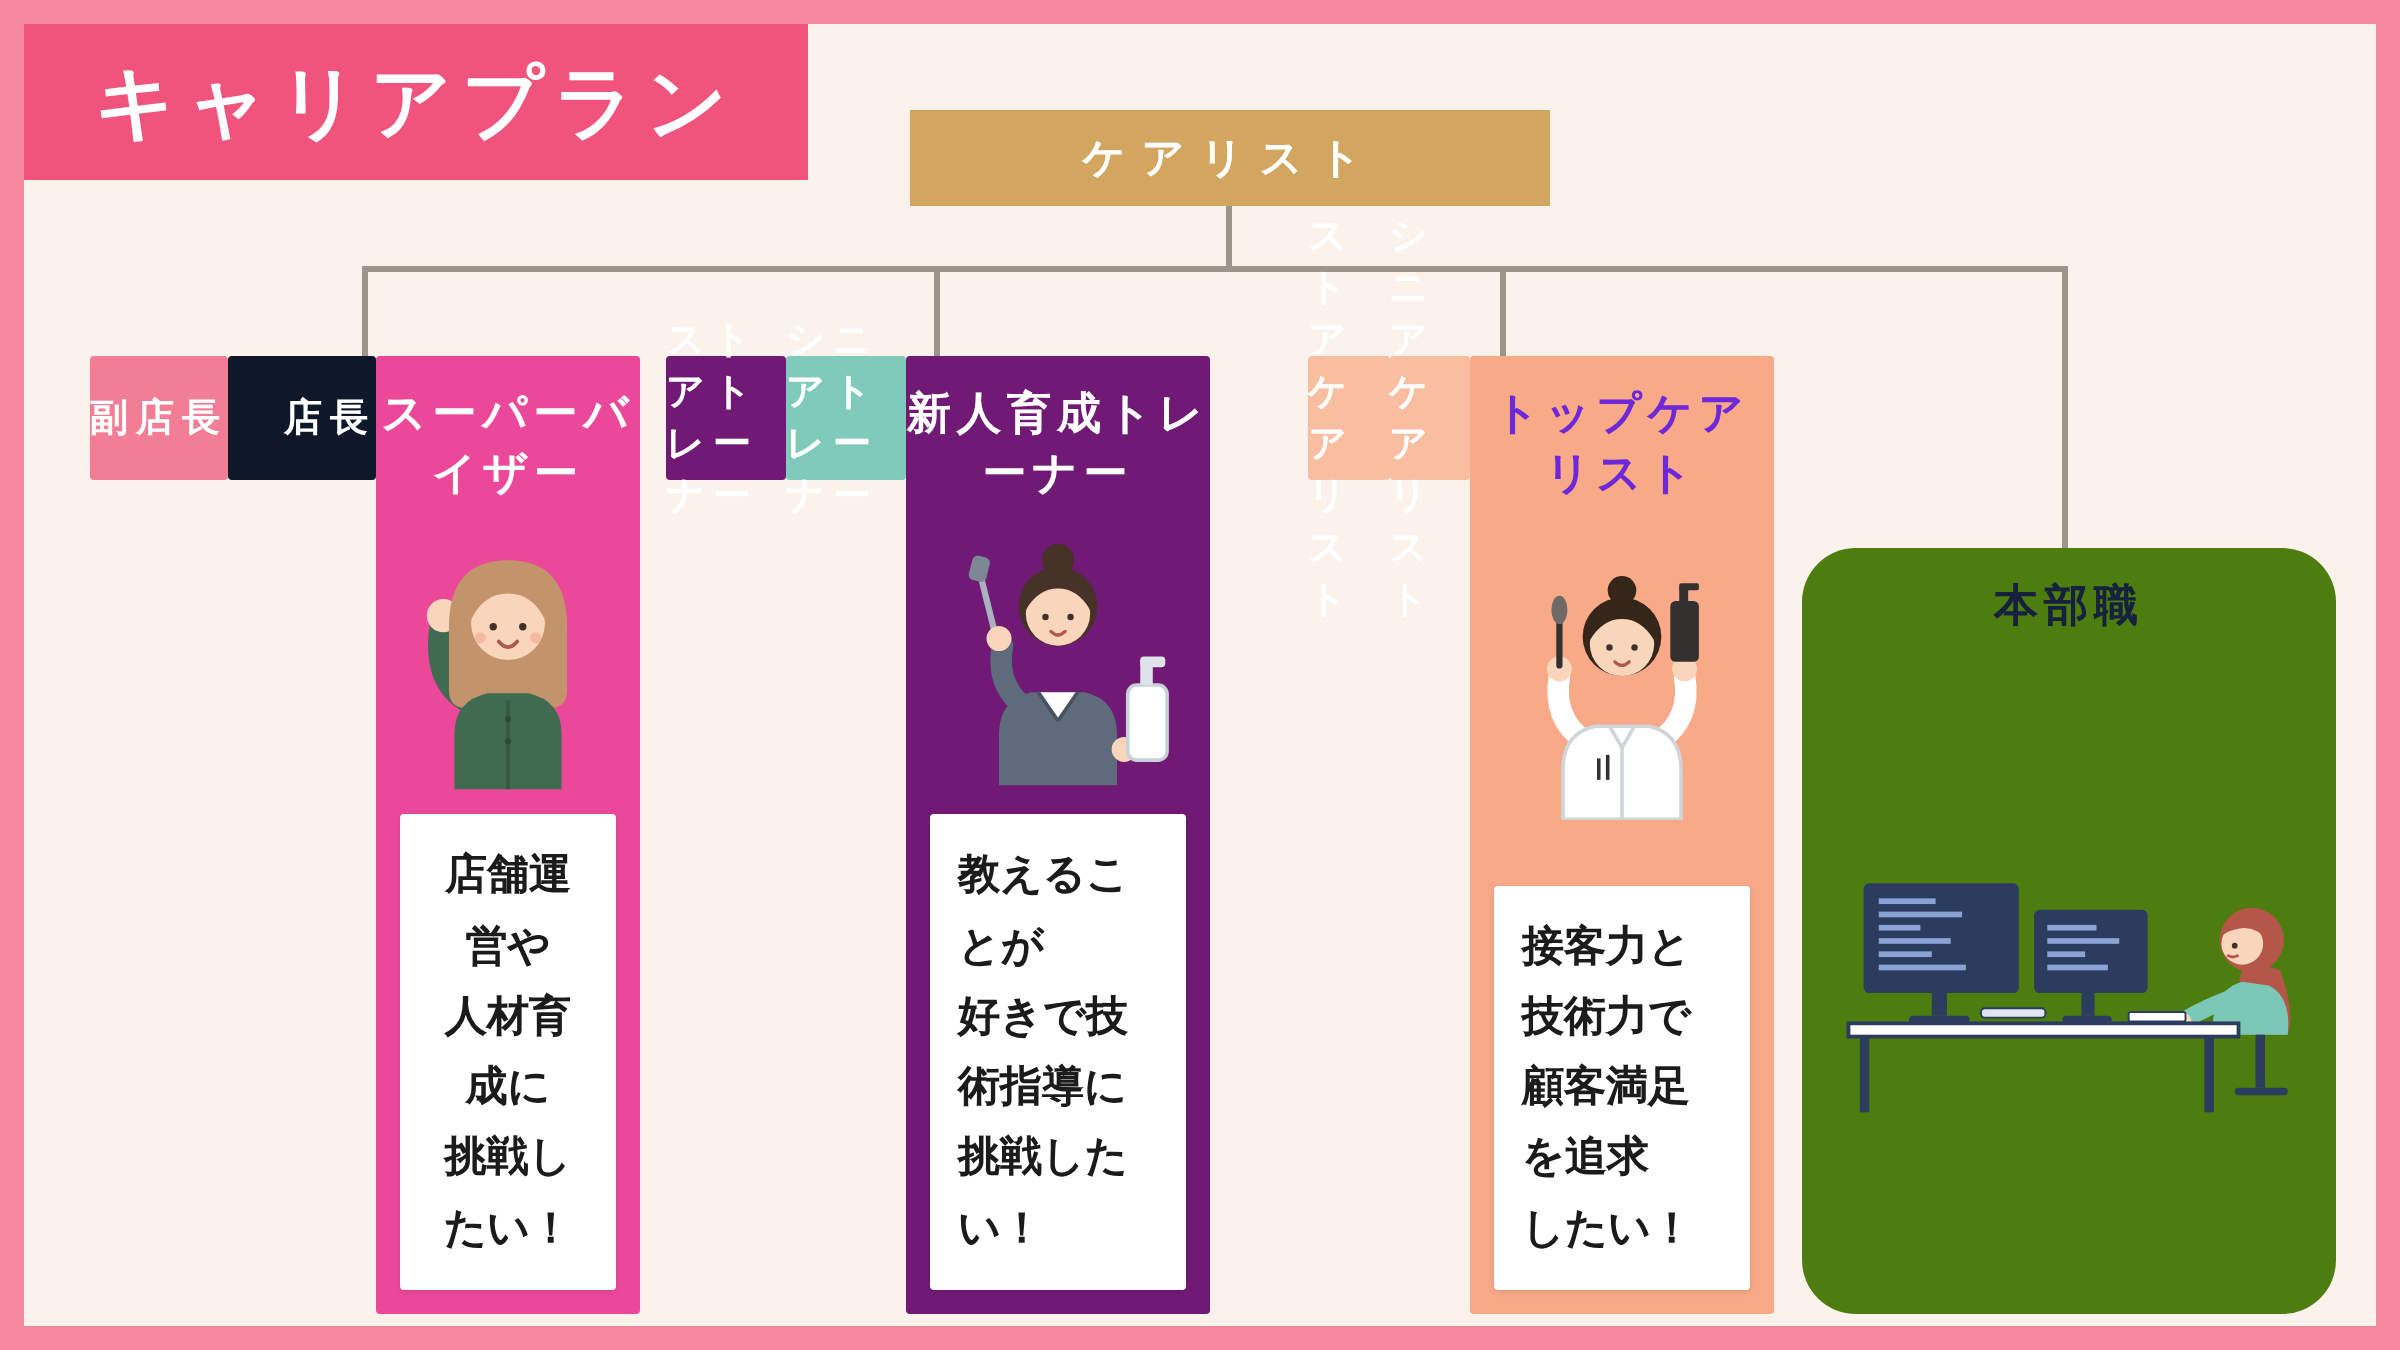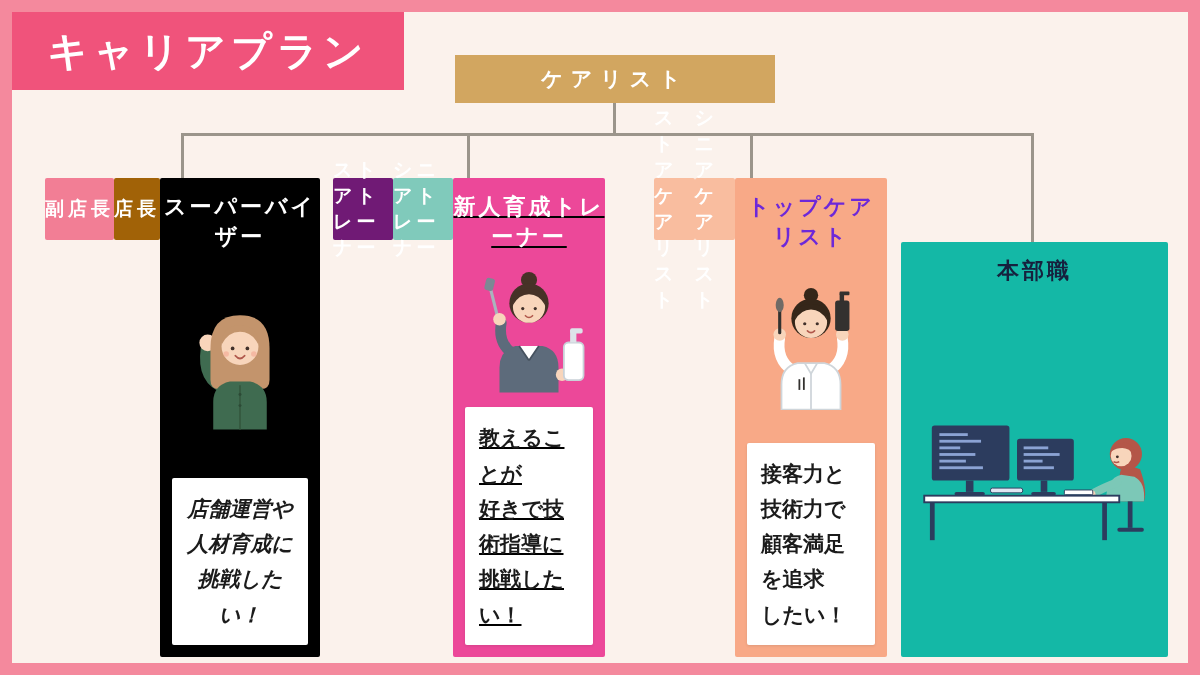--- a/index.html
+++ b/index.html
@@ -15,21 +15,21 @@
   .col{position:absolute;top:178px;height:479px;display:flex;flex-direction:row;}
   .step{height:62px;margin-bottom:15px;display:flex;align-items:center;justify-content:center;border-radius:2px;}
   .step:last-of-type{margin-bottom:5px;}
   .step span{color:#fff;font-size:19px;font-weight:bold;letter-spacing:4px;}
   .card{flex:1;display:flex;flex-direction:column;padding-top:14px;border-radius:2px;}
   .card-title{text-align:center;color:#fff;font-size:22px;font-weight:bold;letter-spacing:3px;}
   .illus{flex:1;display:flex;align-items:center;justify-content:center;overflow:hidden;}
   .desc{background:#fff;margin:0 12px 12px;padding:13px 14px;border-radius:2px;
         font-size:21px;font-weight:bold;color:#1b1b1b;line-height:1.68;
         box-shadow:0 1px 3px rgba(0,0,0,.10);}
-  .text-center{text-align:center;font-style:italic;}
+  .text-center{text-align:center;}
   .text-left{text-align:left;}
 </style>
 </head>
 <body>
 
 <div class="frame" style="background: rgb(244, 137, 157);">
   <div class="inner" style="background: rgb(251, 242, 236);"></div>
 
   <div class="banner" style="background: rgb(240, 83, 123);">
     <span>キャリアプラン</span>
@@ -43,24 +43,24 @@
   <div class="line" style="left: 181px; top: 133px; width: 853px; height: 3px; background: rgb(155, 149, 139);"></div>
   <div class="line" style="left: 181px; top: 133px; width: 3px; height: 46px; background: rgb(155, 149, 139);"></div>
   <div class="line" style="left: 467px; top: 133px; width: 3px; height: 46px; background: rgb(155, 149, 139);"></div>
   <div class="line" style="left: 750px; top: 133px; width: 3px; height: 46px; background: rgb(155, 149, 139);"></div>
   <div class="line" style="left: 1031px; top: 133px; width: 3px; height: 190px; background: rgb(155, 149, 139);"></div>
 
   <div class="col" style="left:45px;width:275px">
     <div class="step" style="background: rgb(242, 126, 149);">
       <span>副店長</span>
     </div>
-    <div class="step" style="background: #a16207;">
+    <div class="step" style="background: #0f172a; padding-left: 28px;">
       <span>店長</span>
     </div>
-    <div class="card" style="background: #000000;">
+    <div class="card" style="background: #ec4899;">
       <div class="card-title" title="スーパーバイザー" style="color: rgb(255, 255, 255);">スーパーバイザー</div>
       <div class="illus">
         <svg viewBox="0 0 130 140" width="120" height="130" aria-hidden="true">
           <path d="M50 95 Q24 86 29 52" stroke="#3f6b50" stroke-width="13" fill="none" stroke-linecap="round"></path>
           <circle cx="30" cy="46" r="9" fill="#f8d5bb"></circle>
           <path d="M33 52 Q33 16 65 16 Q97 16 97 52 L97 86 Q97 96 88 96 L42 96 Q33 96 33 86 Z" fill="#c3946c"></path>
           <circle cx="65" cy="50" r="20" fill="#f8d5bb"></circle>
           <path d="M45 48 Q45 27 65 27 Q85 27 85 48 Q78 34 65 34 Q52 34 45 48 Z" fill="#c3946c"></path>
           <circle cx="57" cy="52" r="2" fill="#41302a"></circle>
           <circle cx="73" cy="52" r="2" fill="#41302a"></circle>
@@ -81,21 +81,21 @@
     </div>
   </div>
 
   <div class="col" style="left:333px;width:272px">
     <div class="step" style="background: #701a75;">
       <span>ストアトレーナー</span>
     </div>
     <div class="step" style="background: rgb(128, 202, 187);">
       <span>シニアトレーナー</span>
     </div>
-    <div class="card" style="background: #ec4899; text-decoration: underline;">
+    <div class="card" style="background: #701a75;">
       <div class="card-title" style="color: rgb(255, 255, 255);">新人育成トレーナー</div>
       <div class="illus">
         <svg viewBox="0 0 170 140" width="152" height="126" aria-hidden="true">
           <path d="M66 96 Q50 84 54 62" stroke="#5d6b7b" stroke-width="12" fill="none" stroke-linecap="round"></path>
           <line x1="50" y1="56" x2="42" y2="24" stroke="#aab3bd" stroke-width="3.5" stroke-linecap="round"></line>
           <rect x="36" y="12" width="10" height="14" rx="3" fill="#7d8894" transform="rotate(14 41 19)"></rect>
           <circle cx="52" cy="58" r="7" fill="#f8d5bb"></circle>
           <circle cx="85" cy="14" r="9" fill="#463227"></circle>
           <circle cx="85" cy="40" r="22" fill="#463227"></circle>
           <circle cx="85" cy="44" r="18" fill="#f8d5bb"></circle>
@@ -156,21 +156,21 @@
       </div>
       <div class="desc text-left">
         <div>接客力と技術力で</div>
         <div>顧客満足を追求</div>
         <div>したい！</div>
       </div>
     </div>
   </div>
 
   <div class="col" style="left:901px;width:267px">
-    <div class="card" style="margin-top: 64px; background: #14b8a6;">
+    <div class="card" style="margin-top: 96px; background: #4d7c0f; border-radius: 27px;">
       <div class="card-title" style="color:#16213e">本部職</div>
       <div class="illus">
         <svg viewBox="0 0 250 150" width="240" height="142" aria-hidden="true">
           <rect x="16" y="26" width="82" height="58" rx="3" fill="#2c3c5e"></rect>
           <rect x="24" y="34" width="30" height="3" fill="#8ba3d4"></rect>
           <rect x="24" y="41" width="44" height="3" fill="#8ba3d4"></rect>
           <rect x="24" y="48" width="22" height="3" fill="#8ba3d4"></rect>
           <rect x="24" y="55" width="38" height="3" fill="#8ba3d4"></rect>
           <rect x="24" y="62" width="28" height="3" fill="#8ba3d4"></rect>
           <rect x="24" y="69" width="46" height="3" fill="#8ba3d4"></rect>

